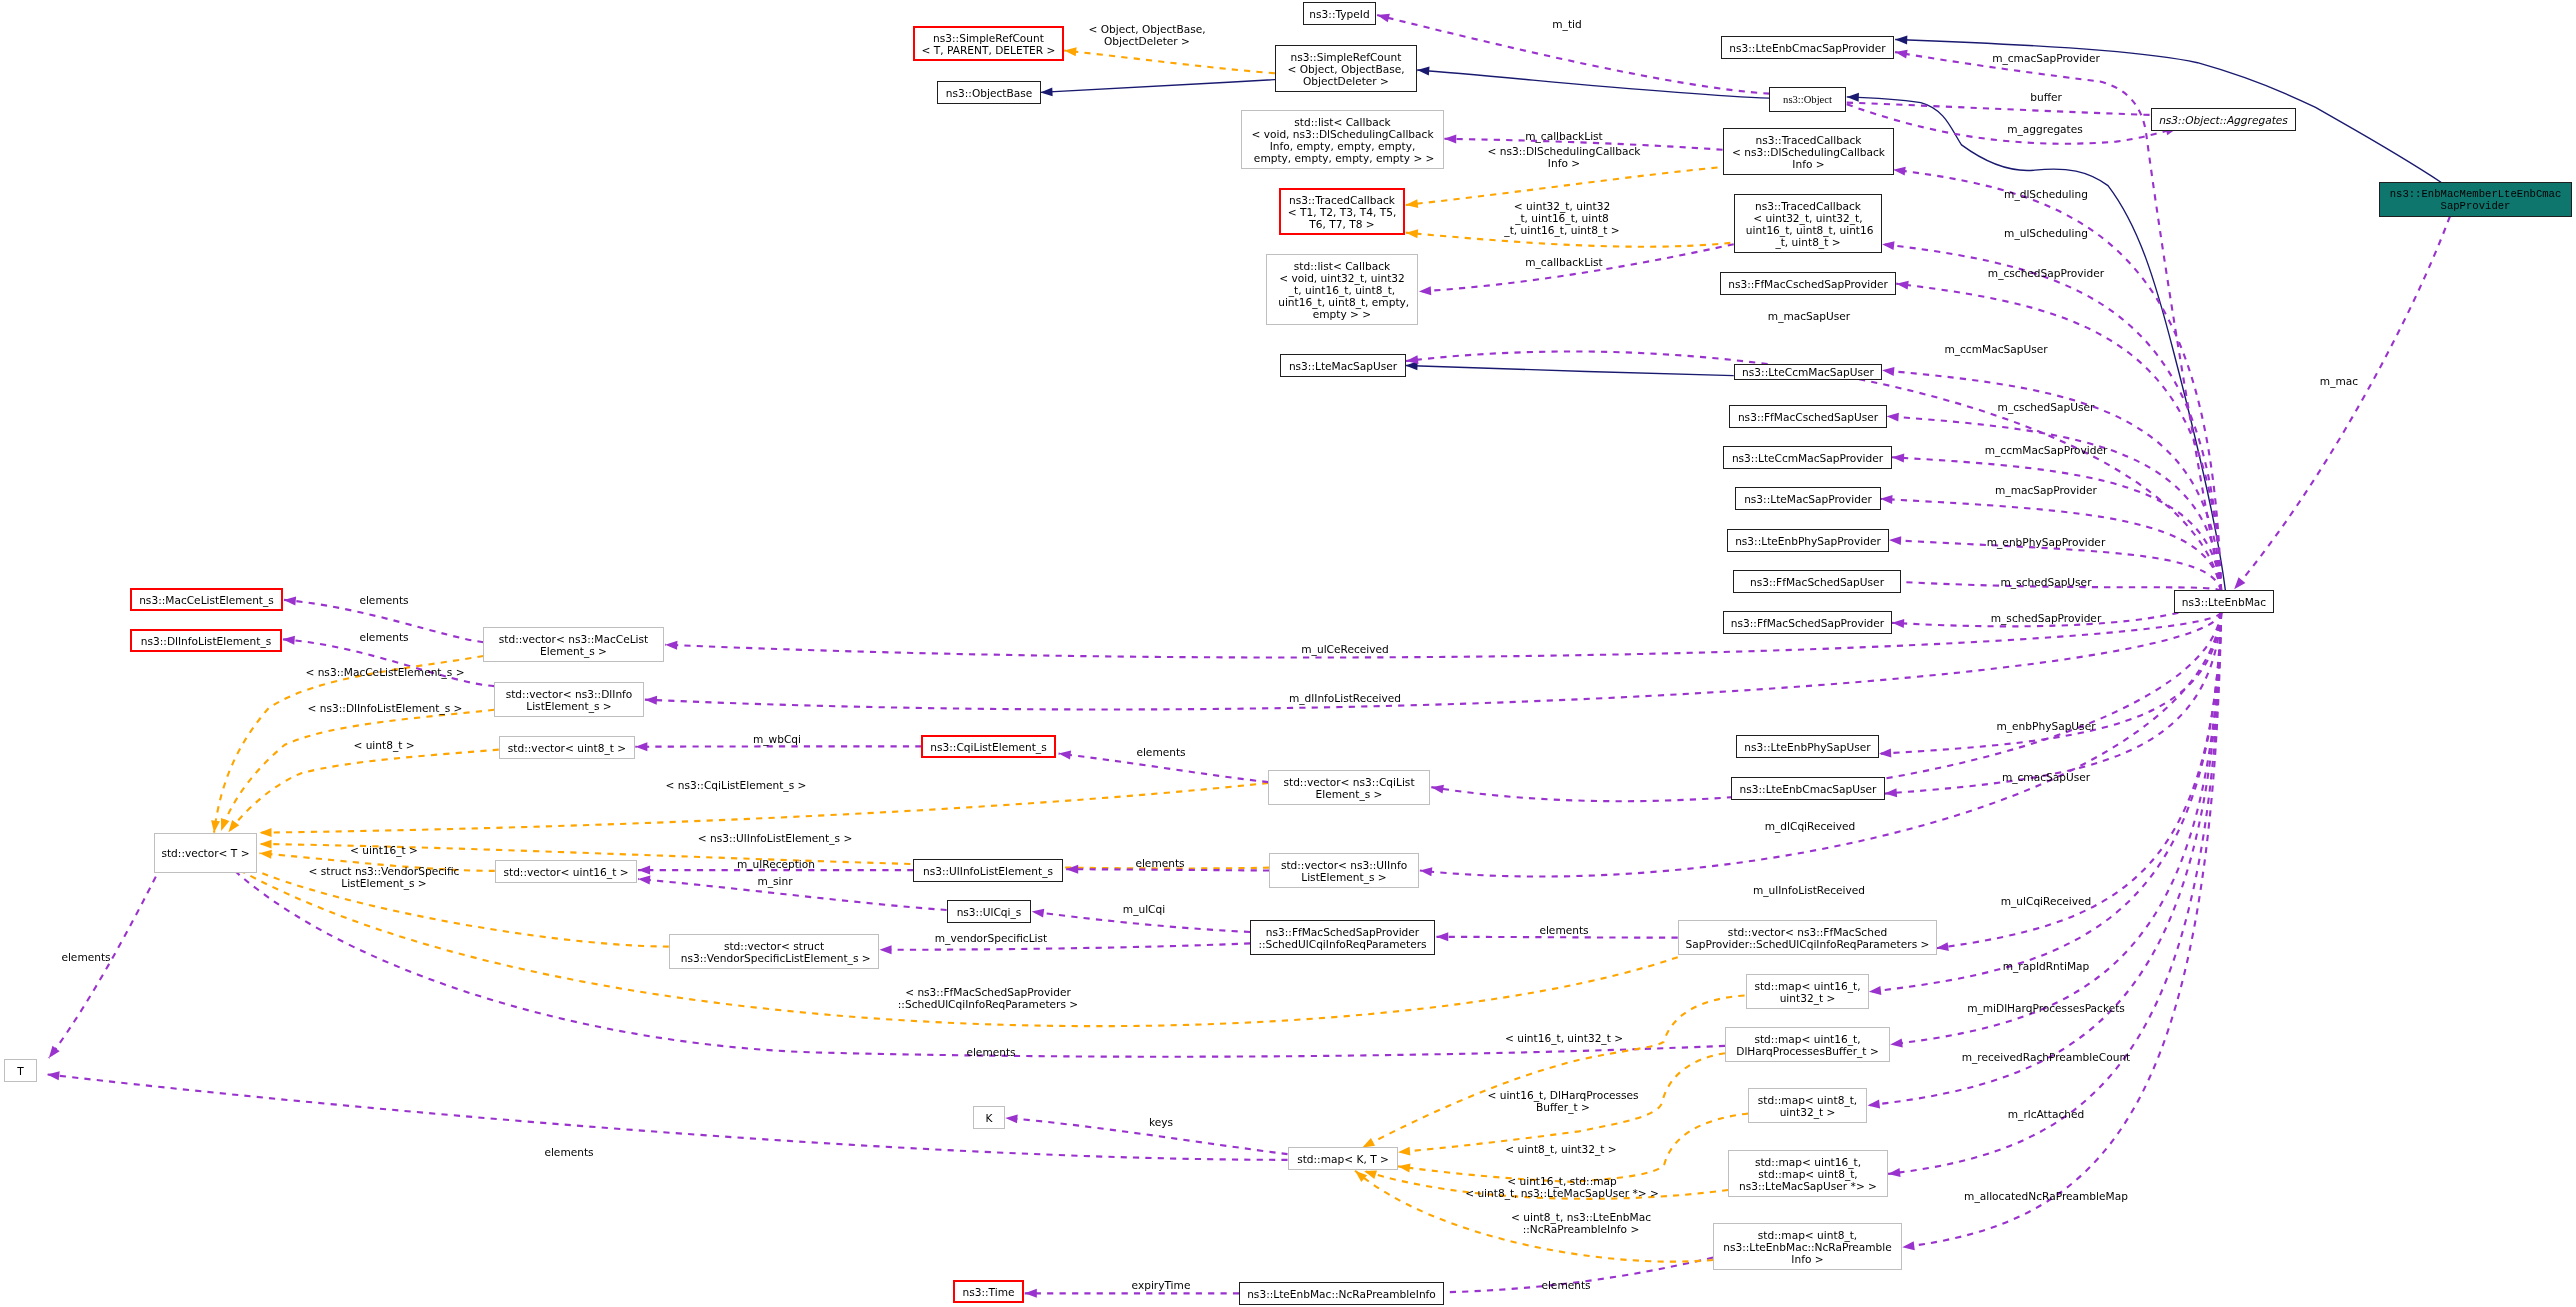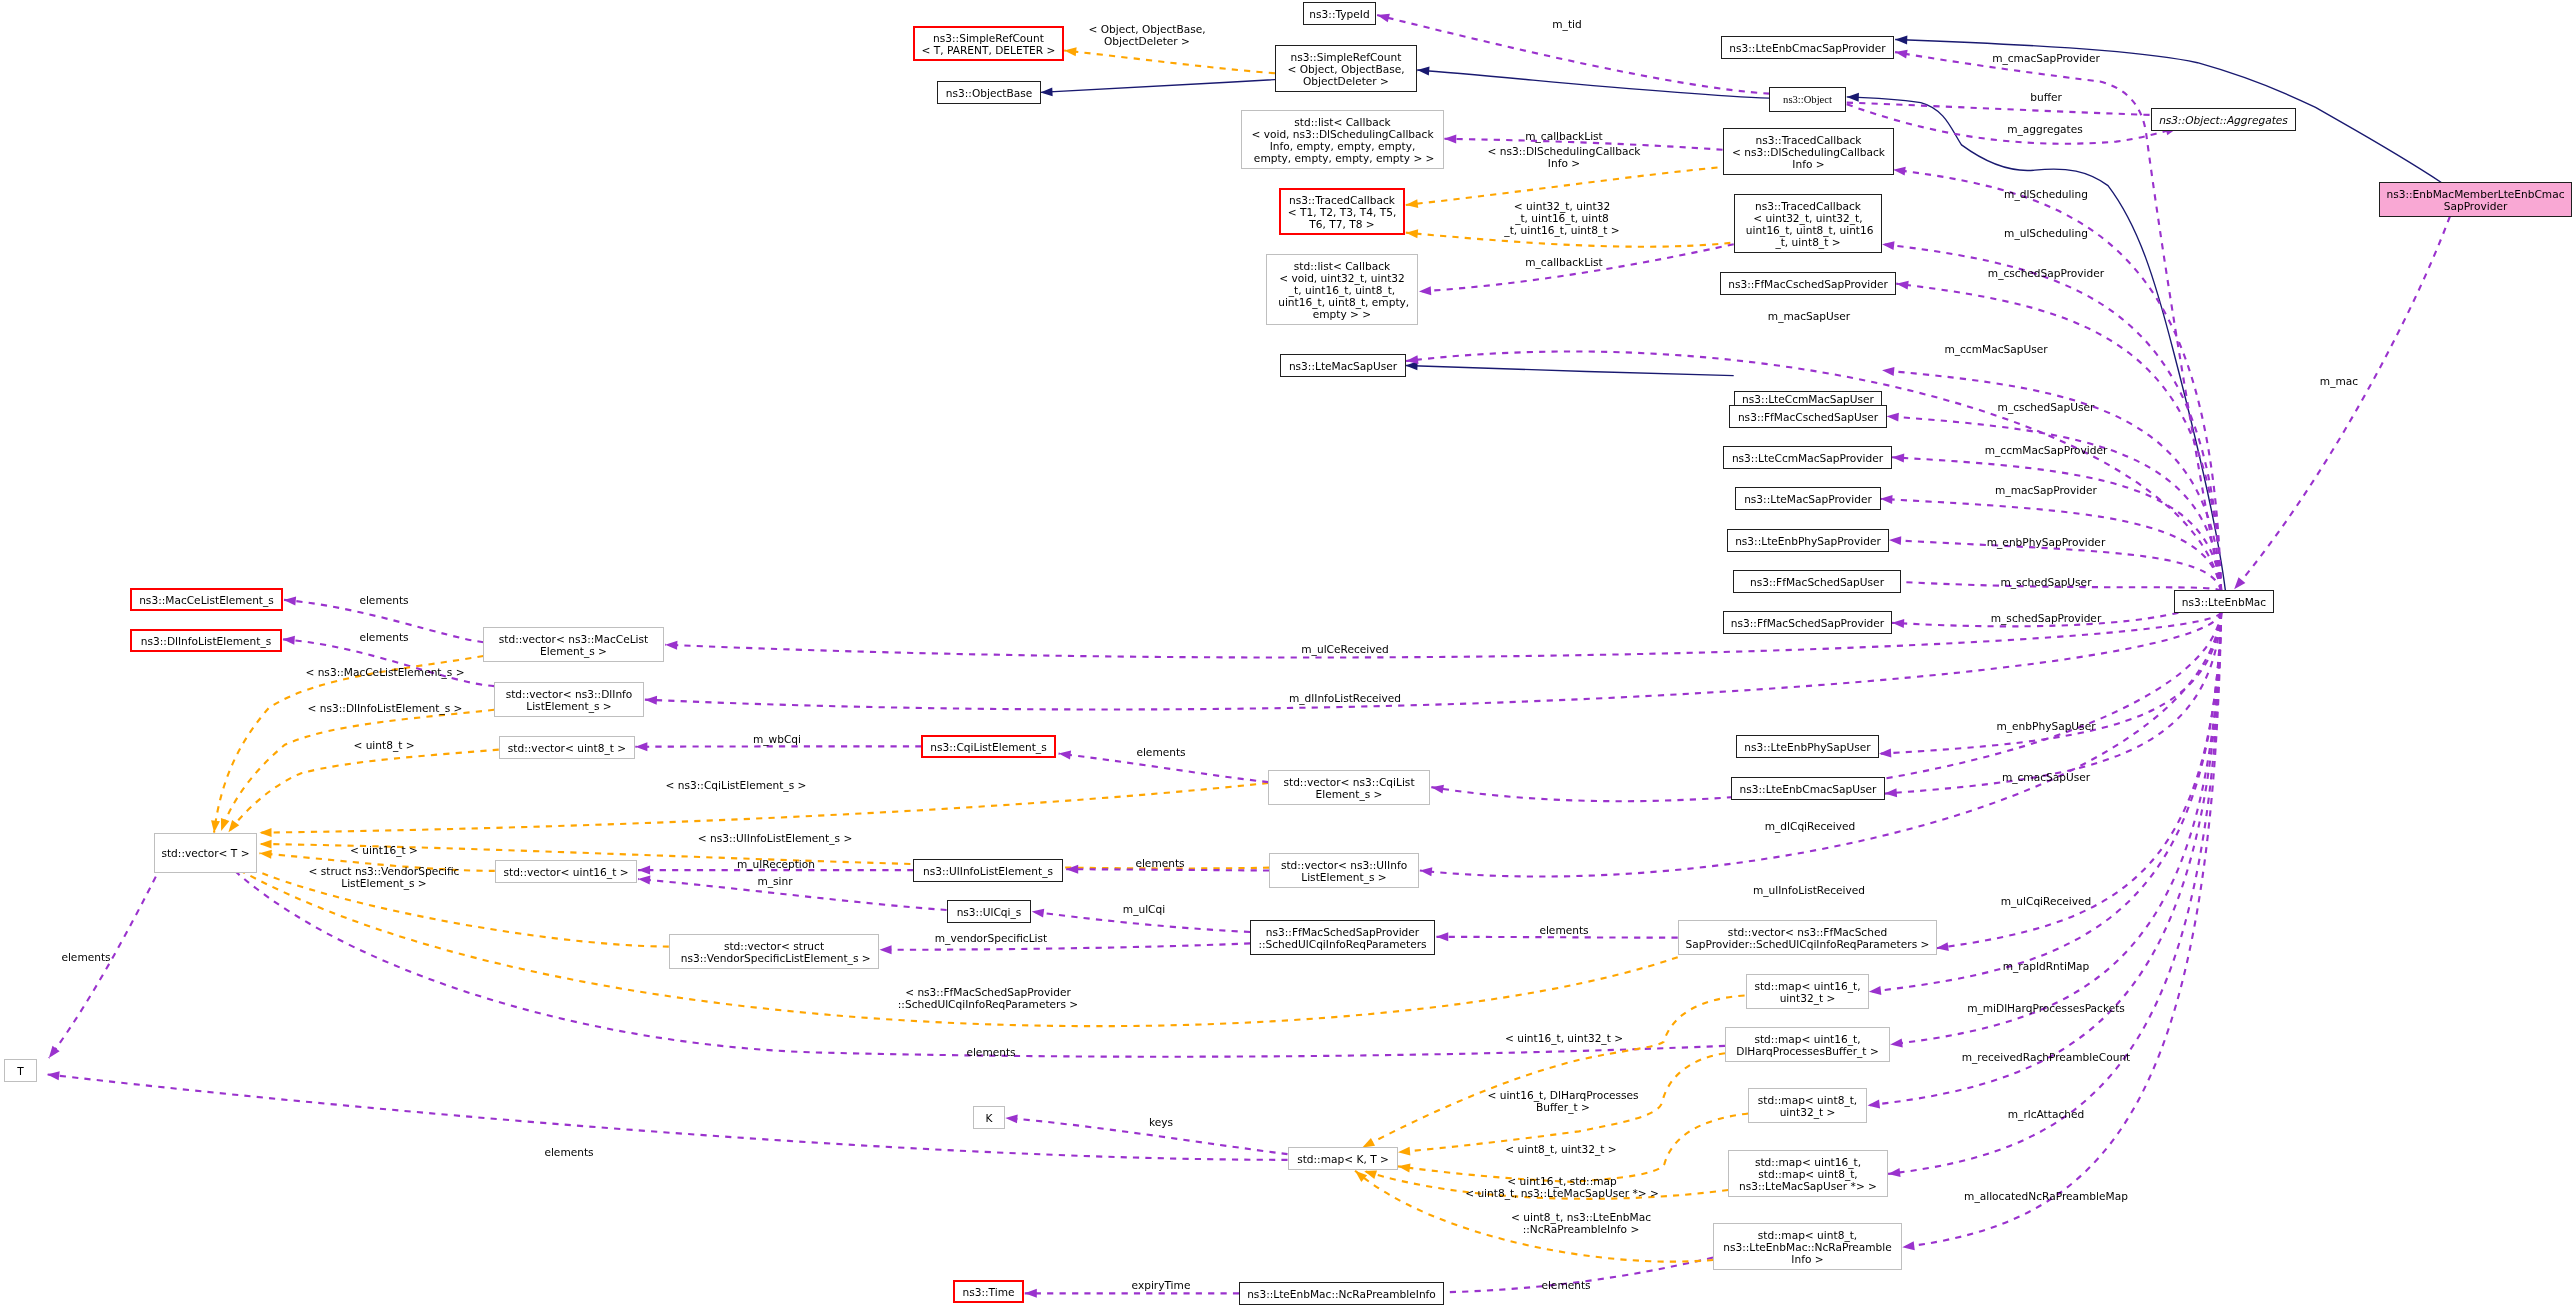--- a/index.html
+++ b/index.html
@@ -7,21 +7,21 @@
   #diagram{position:absolute;left:0;top:0;width:2576px;height:1308px;background:#ffffff;
            font-family:"DejaVu Sans", sans-serif;overflow:hidden;}
   #edge-layer{position:absolute;left:0;top:0;}
   .node{position:absolute;box-sizing:border-box;display:flex;align-items:center;
         justify-content:center;font-size:10.6px;line-height:12px;color:#000;-webkit-font-smoothing:antialiased;
         background:#fff;text-align:center;z-index:2;}
   .node span{display:block;width:100%;white-space:pre;}
   .st-plain{border:1.4px solid #1f1f1f;}
   .st-gray{border:1.2px solid #bfbfbf;}
   .st-red{border:2px solid #ff0000;}
-  .st-gray_fill{border:1.4px solid #1f1f1f;background:#f9a8d4;}
+  .st-gray_fill{border:1.4px solid #1f1f1f;background:#0f766e;font-family:Liberation Mono, monospace;}
   .elabel{position:absolute;font-size:10.6px;line-height:12px;color:#000;-webkit-font-smoothing:antialiased;
           white-space:pre;text-align:center;z-index:3;
           transform:translate(-50%,-50%);background:transparent;}
   #diagram-title{position:absolute;left:0;top:0;width:0.8px;height:0.8px;overflow:hidden;
                   font-size:0.8px;line-height:0.8px;color:#fff;margin:0;white-space:nowrap;}
 </style>
 </head>
 <body>
 
 <h1 id="diagram-title">ns3::EnbMacMemberLteEnbCmacSapProvider Collaboration diagram</h1>
@@ -216,21 +216,21 @@
 &lt; uint32_t, uint32_t,
 &nbsp;uint16_t, uint8_t, uint16
 _t, uint8_t &gt;</span>
       </div>
       <div class="node st-plain" style="left: 1720px; top: 272px; width: 176px; height: 23px;">
         <span>ns3::FfMacCschedSapProvider</span>
       </div>
       <div class="node st-plain" style="left: 1280px; top: 354px; width: 126px; height: 23px;">
         <span>ns3::LteMacSapUser</span>
       </div>
-      <div class="node st-plain" style="left: 1734px; top: 364px; width: 148px; height: 16px; margin-top: 27px;">
+      <div class="node st-plain" style="left: 1734px; top: 364px; width: 148px; height: 16px;">
         <span>ns3::LteCcmMacSapUser</span>
       </div>
       <div class="node st-plain" style="left: 1729px; top: 405px; width: 158px; height: 23px;">
         <span>ns3::FfMacCschedSapUser</span>
       </div>
       <div class="node st-plain" style="left: 1723px; top: 446px; width: 169px; height: 23px;">
         <span>ns3::LteCcmMacSapProvider</span>
       </div>
       <div class="node st-plain" style="left: 1735px; top: 487px; width: 146px; height: 23px;">
         <span>ns3::LteMacSapProvider</span>

